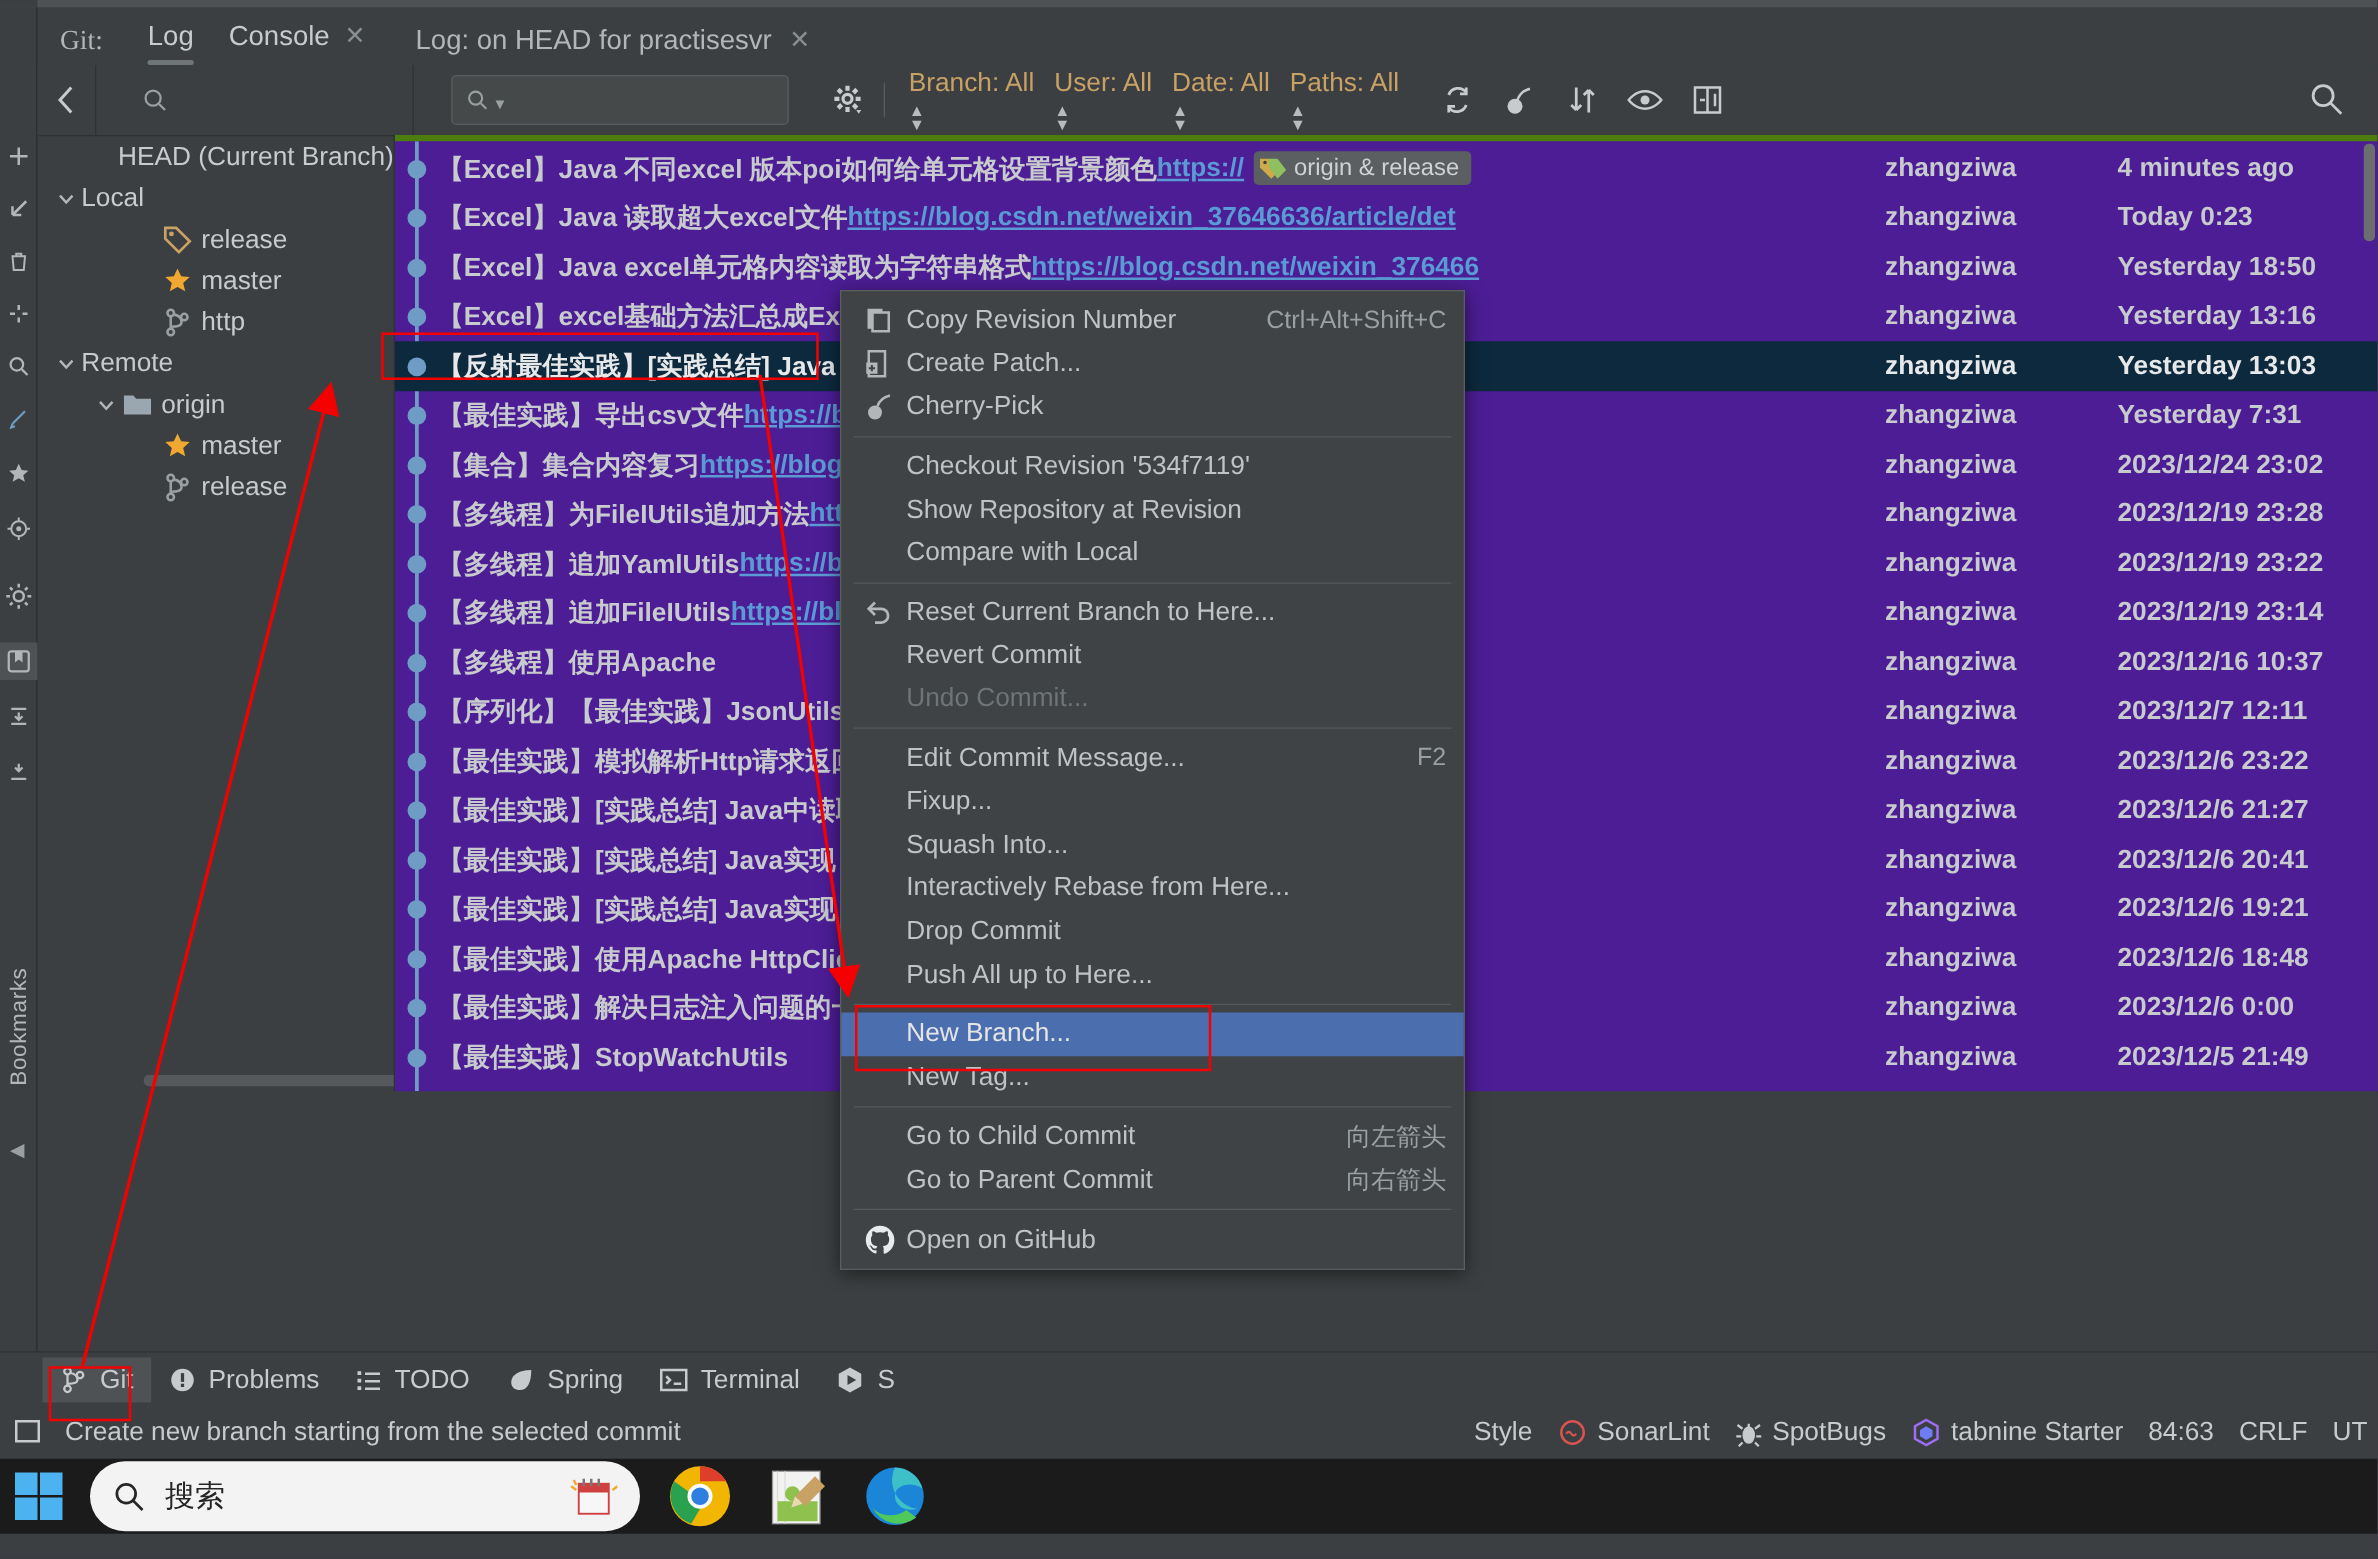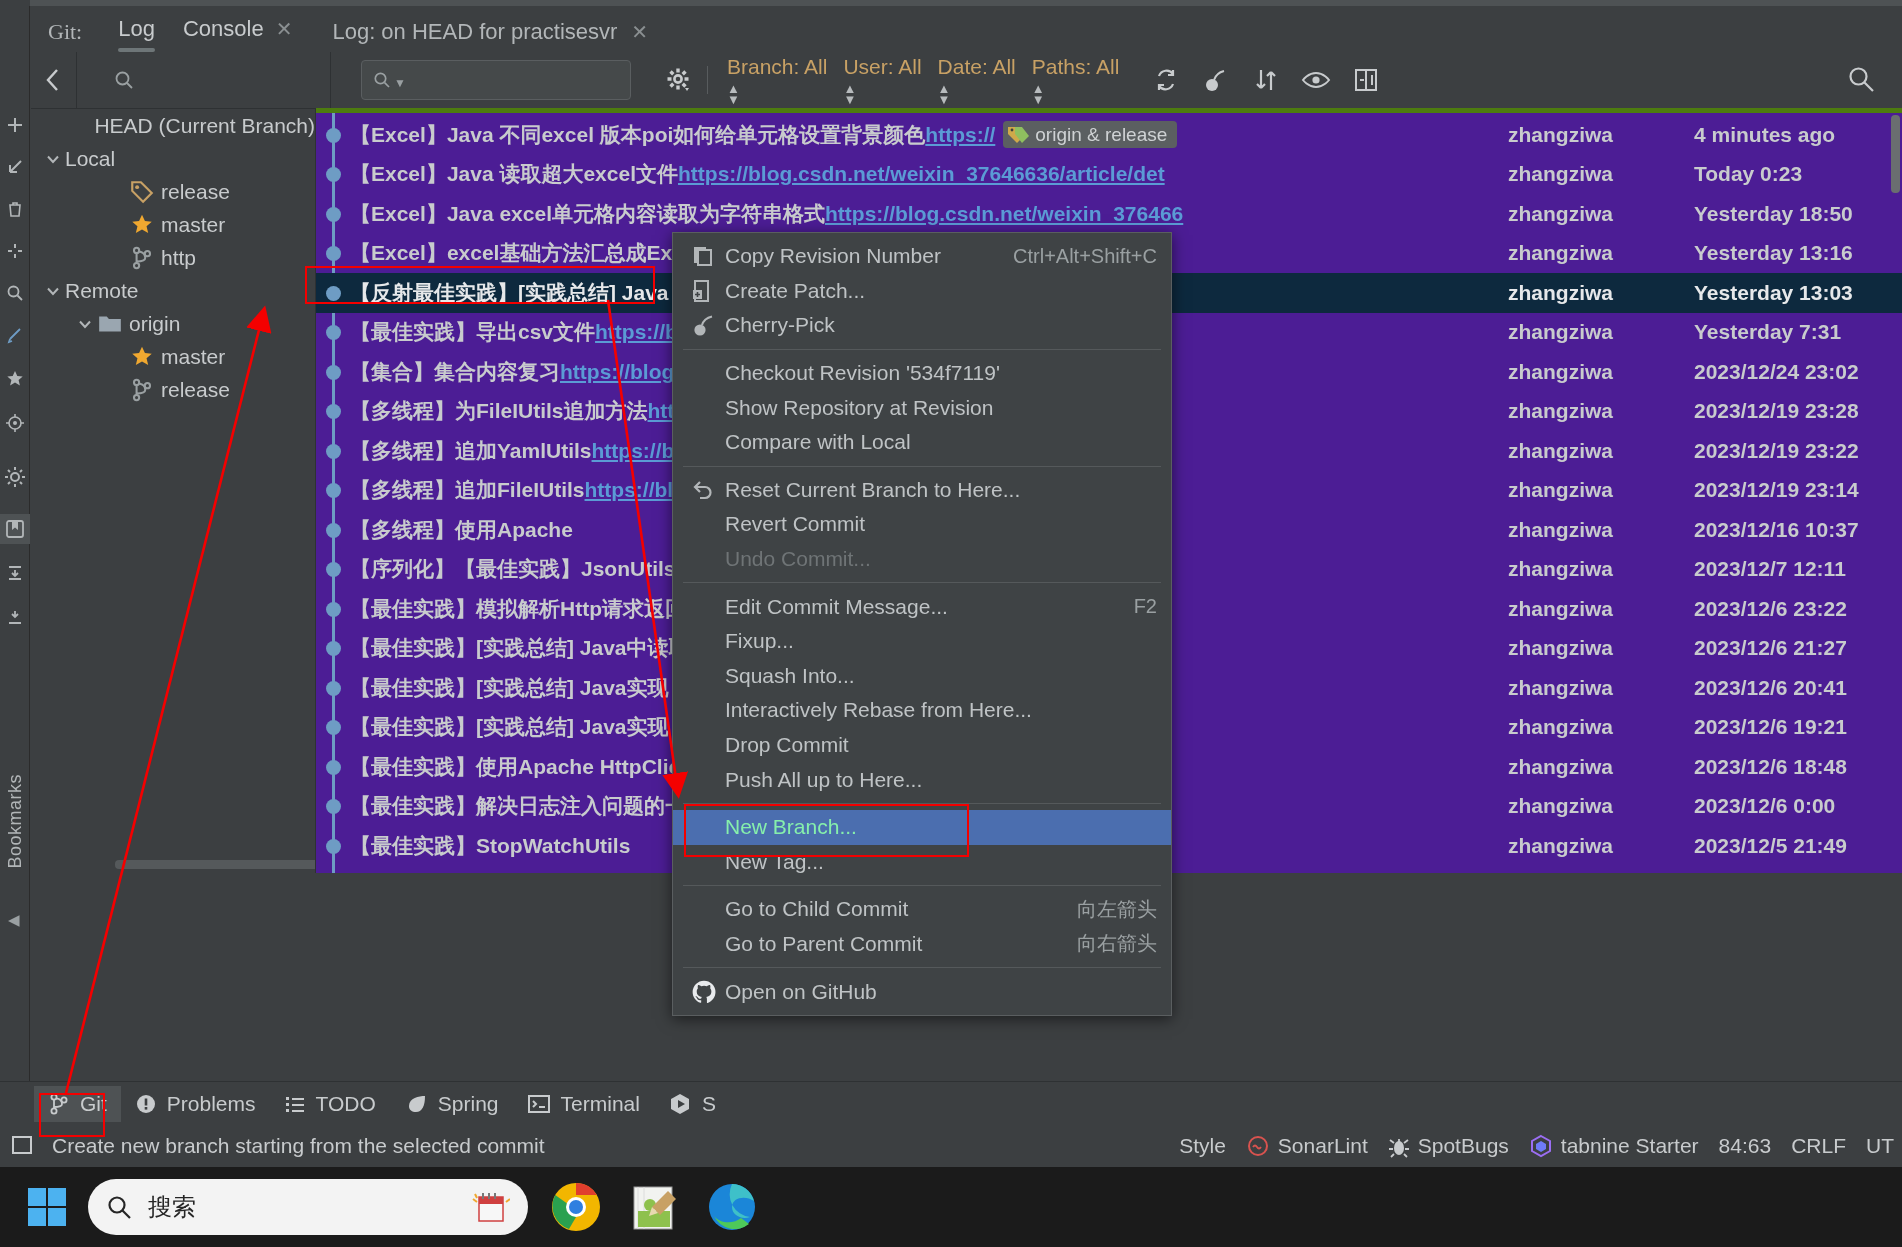--- a/index.html
+++ b/index.html
@@ -138,21 +138,21 @@
     padding:6px 0 6px 0; z-index:40;
   }
   .mi {
     height:34.6px; display:flex; align-items:center; color:#bfc3c5; font-size:21px;
     padding-left:18px; cursor:pointer; position:relative; white-space:nowrap;
   }
   .mi .micon { width:34px; display:flex; align-items:center; justify-content:flex-start; }
   .mi .mlabel { flex:0 0 auto; }
   .mi.noicon .mlabel { margin-left:34px; }
   .mi.disabled { color:#6f7476; }
-  .mi.hl { background:#4b6eaf; color:#86efac; }
+  .mi.hl { background:#4b6eaf; color:#e5e5e5; }
   .mi .shortcut { position:absolute; right:14px; color:#9aa0a2; font-size:20px; }
   .msep { height:1px; background:#55595b; margin:6px 10px; }
 
   
   .redbox { position:absolute; border:2px solid #f40000; z-index:60; pointer-events:none; }
   .redsvg { position:absolute; left:0; top:0; width:1902px; height:1247px; z-index:61; pointer-events:none; }
 
   
   .bottombar {
     position:absolute; left:0; top:1081px; width:1902px; height:44px;
@@ -168,22 +168,22 @@
   
   .statusbar {
     position:absolute; left:0; top:1125px; width:1902px; height:42px;
     background:#3c3f41; display:flex; align-items:center; padding-left:6px; gap:0;
   }
   .sb-text { color:#c8cbcd; font-size:21px; margin-left:16px; }
   .sb-right { position:absolute; right:8px; display:flex; align-items:center; gap:20px; color:#c8cbcd; font-size:21px; }
 
   
   .taskbar {
-    position:absolute; left:0; top:1167px; width:1902px; height:80px; background:#1b1b1b;
-    display:flex; align-items:center; padding-left:24px; gap:18px;
+    position:absolute; left:0; top:1167px; width:1902px; height:60px; background:#1b1b1b;
+    display:flex; align-items:center; padding-left:8px; gap:18px;
   }
   .tb-start { width:46px; height:46px; display:flex; align-items:center; justify-content:center; cursor:pointer; }
   .tb-search {
     width:440px; height:56px; background:#f3f3f3; border-radius:28px;
     display:flex; align-items:center; padding:0 18px; gap:16px; cursor:text;
   }
   .tb-search-text { color:#262626; font-size:24px; }
   .tb-app { width:60px; height:60px; display:flex; align-items:center; justify-content:center; cursor:pointer; }
 </style>
 </head>

